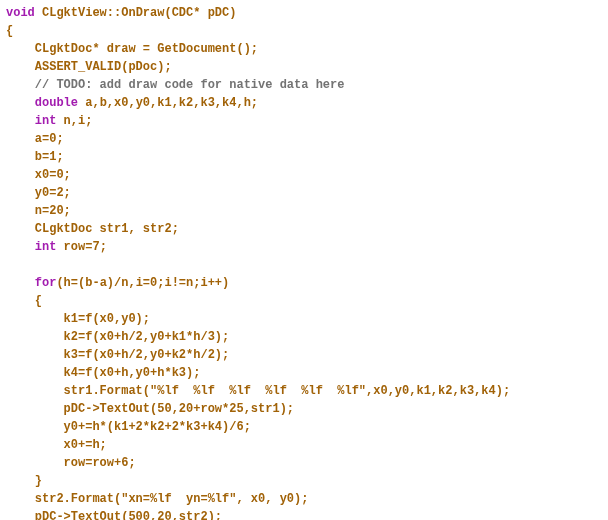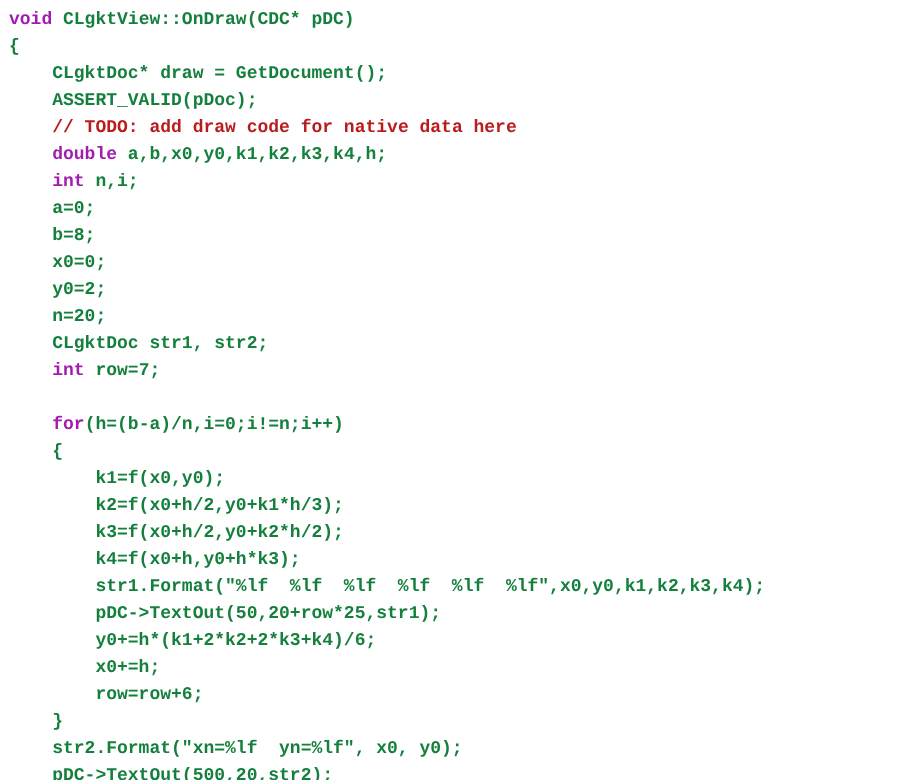--- a/index.html
+++ b/index.html
@@ -17,35 +17,35 @@
   pre {
     margin: 0;
     padding: 4px 6px;
     white-space: pre;
     font-family: "Consolas", "Courier New", monospace;
     font-size: 12px;
     font-weight: bold;
     line-height: 1.5;
   }
   .kw { color: #a21caf; }
-  .com { color: #b91c1c; }
-  .plain { color: #15803d; }
+  .com { color: #737373; }
+  .plain { color: #a16207; }
 </style>
 </head>
 <body>
 
 <pre><span><span class="kw">void</span><span class="plain"> CLgktView::OnDraw(CDC* pDC)</span></span>
 <span class="plain">{</span>
 <span class="plain">    CLgktDoc* draw = GetDocument();</span>
 <span class="plain">    ASSERT_VALID(pDoc);</span>
 <span><span class="plain">    </span><span class="com">// TODO: add draw code for native data here</span></span>
 <span><span class="plain">    </span><span class="kw">double</span><span class="plain"> a,b,x0,y0,k1,k2,k3,k4,h;</span></span>
 <span><span class="plain">    </span><span class="kw">int</span><span class="plain"> n,i;</span></span>
 <span class="plain">    a=0;</span>
-<span class="plain">    b=8;</span>
+<span class="plain">    b=1;</span>
 <span class="plain">    x0=0;</span>
 <span class="plain">    y0=2;</span>
 <span class="plain">    n=20;</span>
 <span class="plain">    CLgktDoc str1, str2;</span>
 <span><span class="plain">    </span><span class="kw">int</span><span class="plain"> row=7;</span></span>
 <span class="plain"></span>
 <span><span class="plain">    </span><span class="kw">for</span><span class="plain">(h=(b-a)/n,i=0;i!=n;i++)</span></span>
 <span class="plain">    {</span>
 <span class="plain">        k1=f(x0,y0);</span>
 <span class="plain">        k2=f(x0+h/2,y0+k1*h/3);</span>

